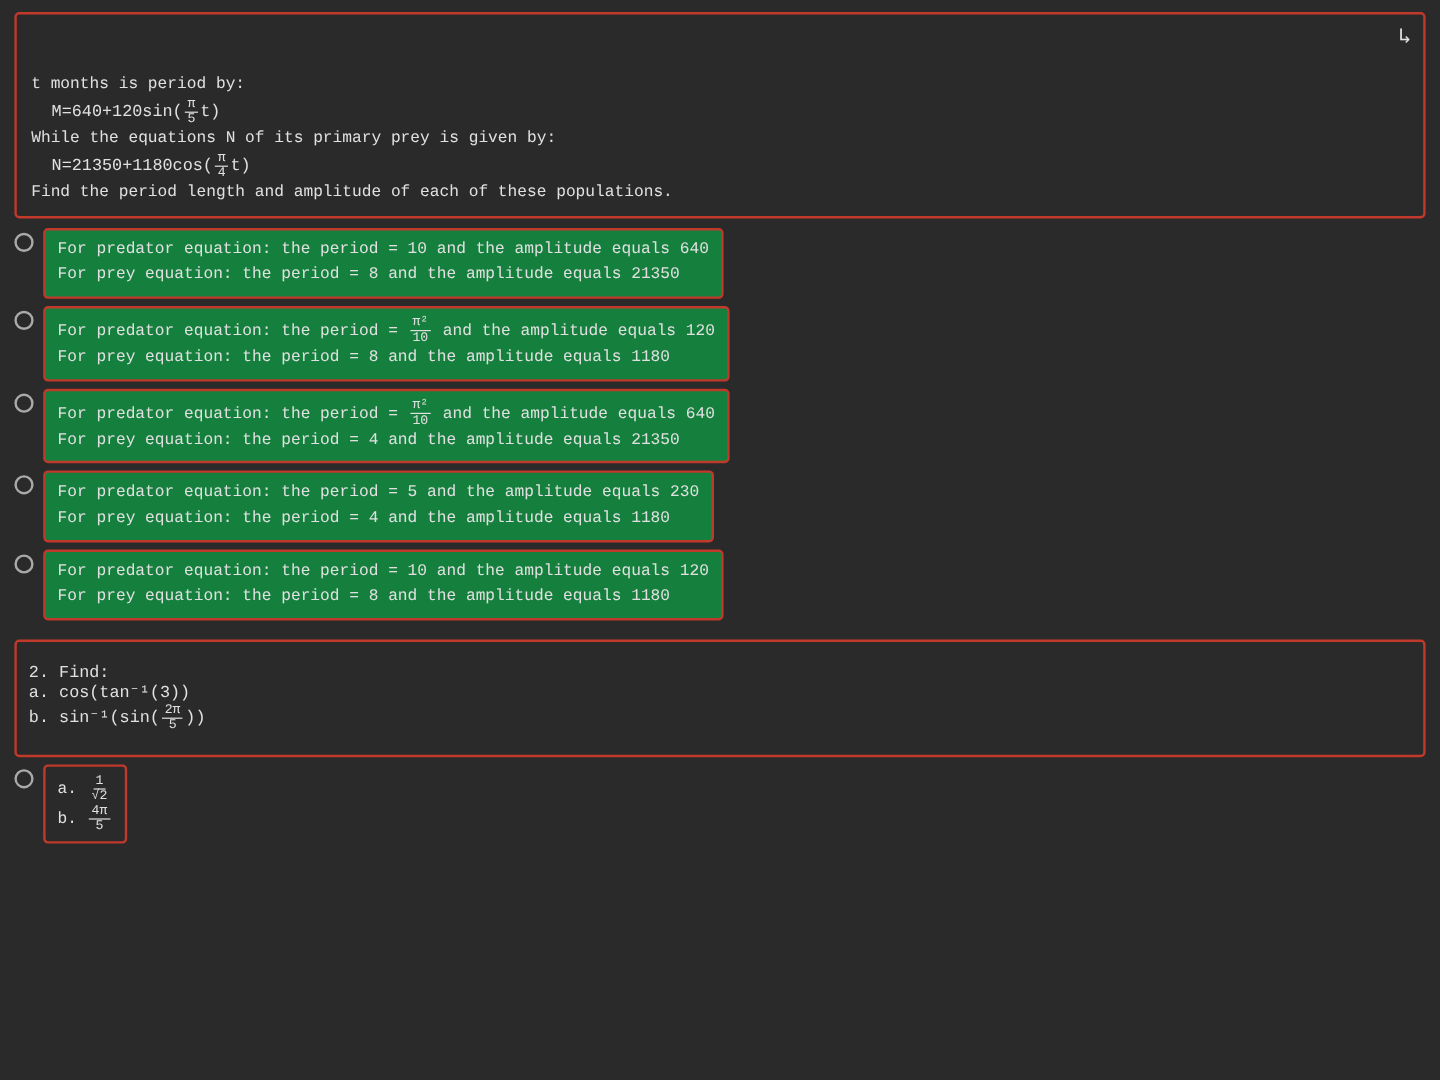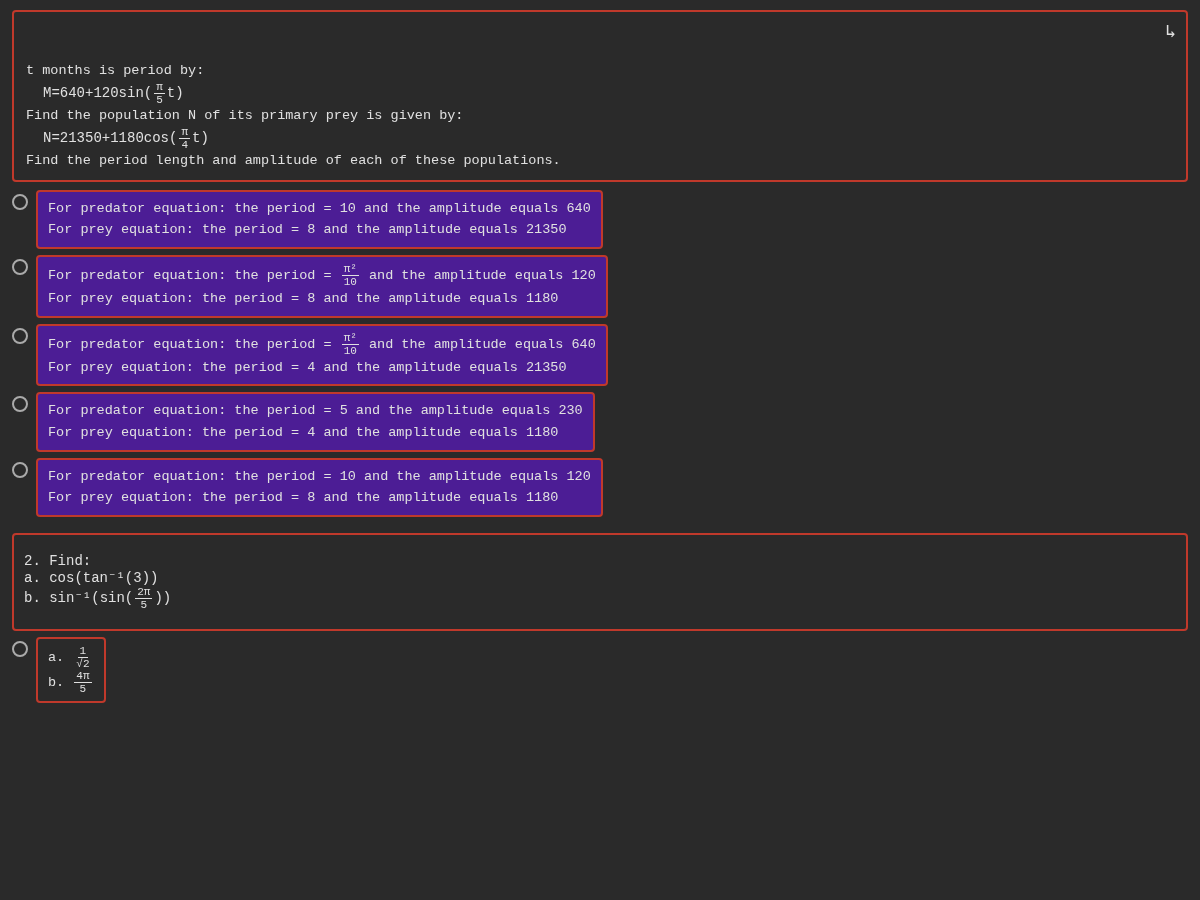--- a/index.html
+++ b/index.html
@@ -68,21 +68,21 @@
       border: 2px solid #aaa;
       flex-shrink: 0;
       margin-top: 4px;
       background: transparent;
     }
 
     .answer-box {
       border: 2px solid #c0392b;
       border-radius: 4px;
       padding: 6px 10px;
-      background: #4c1d95;
+      background: #15803d;
       line-height: 1.6;
       font-size: 13.5px;
     }
 
     .answer-box .line {
       display: block;
     }
 
     .frac {
       display: inline-flex;
@@ -125,21 +125,21 @@
   <div class="question-box">
     <div class="cursor">↳</div>
     <div class="question-text">
       <br>
       <br>
       <span>t months is period by:</span><br>
       <span class="formula">M=640+120sin(<span class="frac">
             <span class="num">π</span>
             <span class="den">5</span>
           </span>t)</span><br>
-      <span>Find the population N of its primary prey is given by:</span><br>
+      <span>While the equations N of its primary prey is given by:</span><br>
       <span class="formula">N=21350+1180cos(<span class="frac">
             <span class="num">π</span>
             <span class="den">4</span>
           </span>t)</span><br>
       <span>Find the period length and amplitude of each of these populations.</span>
     </div>
   </div>
 
   <div class="radio-group">
 

